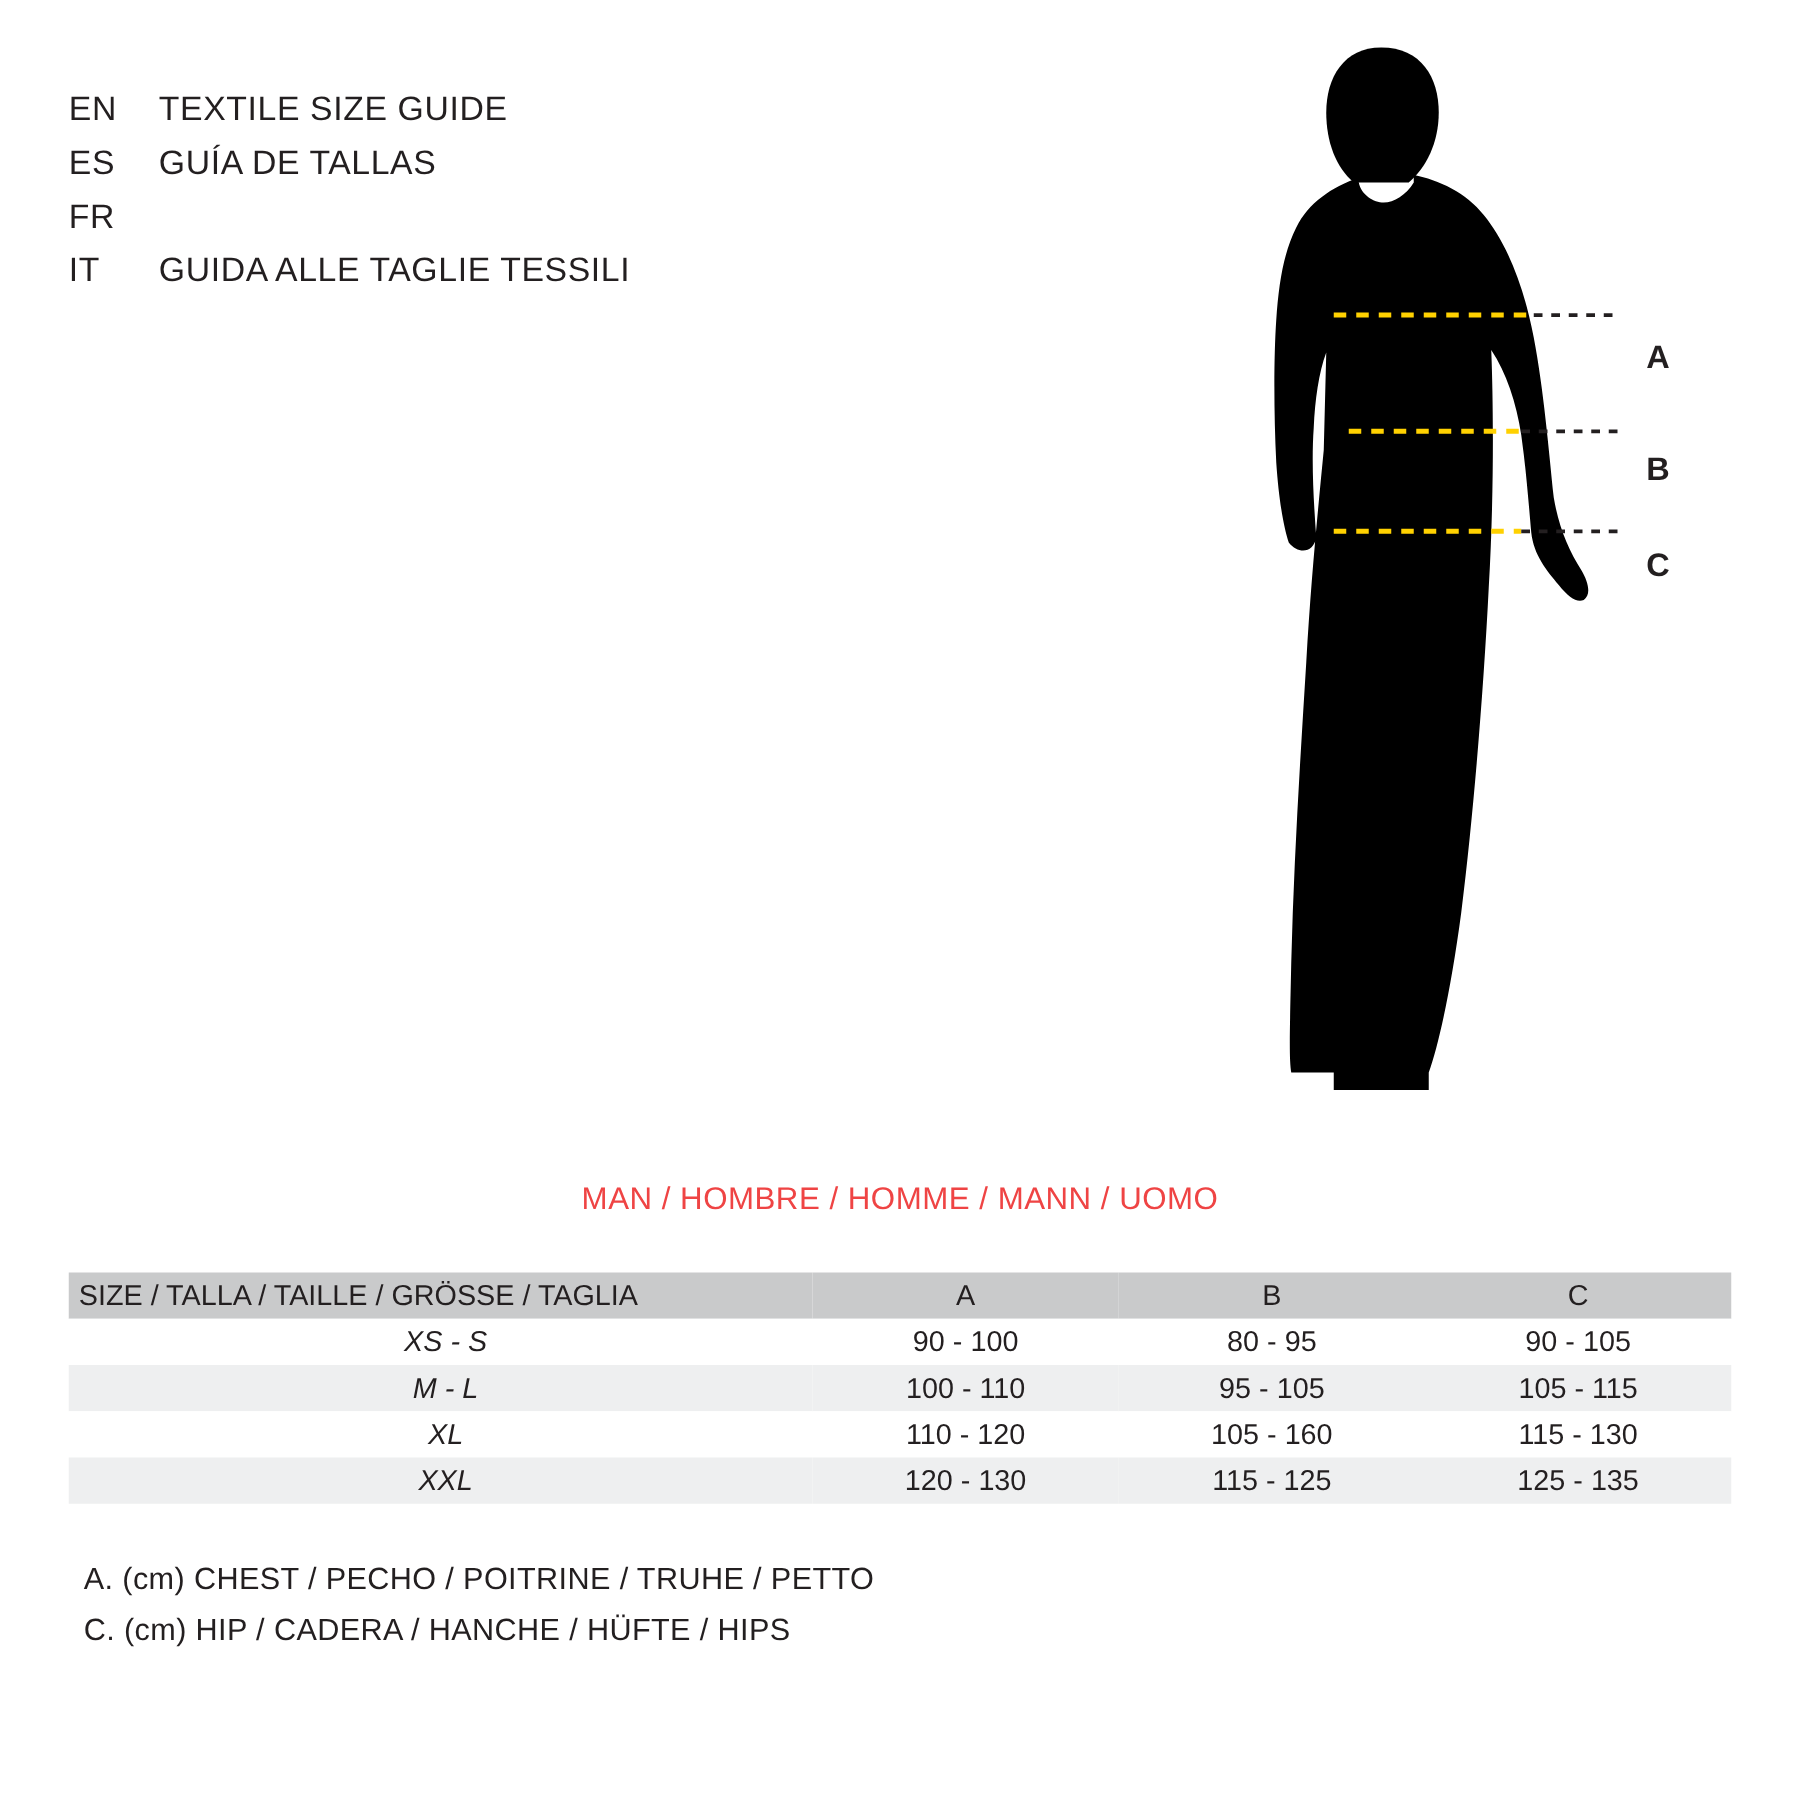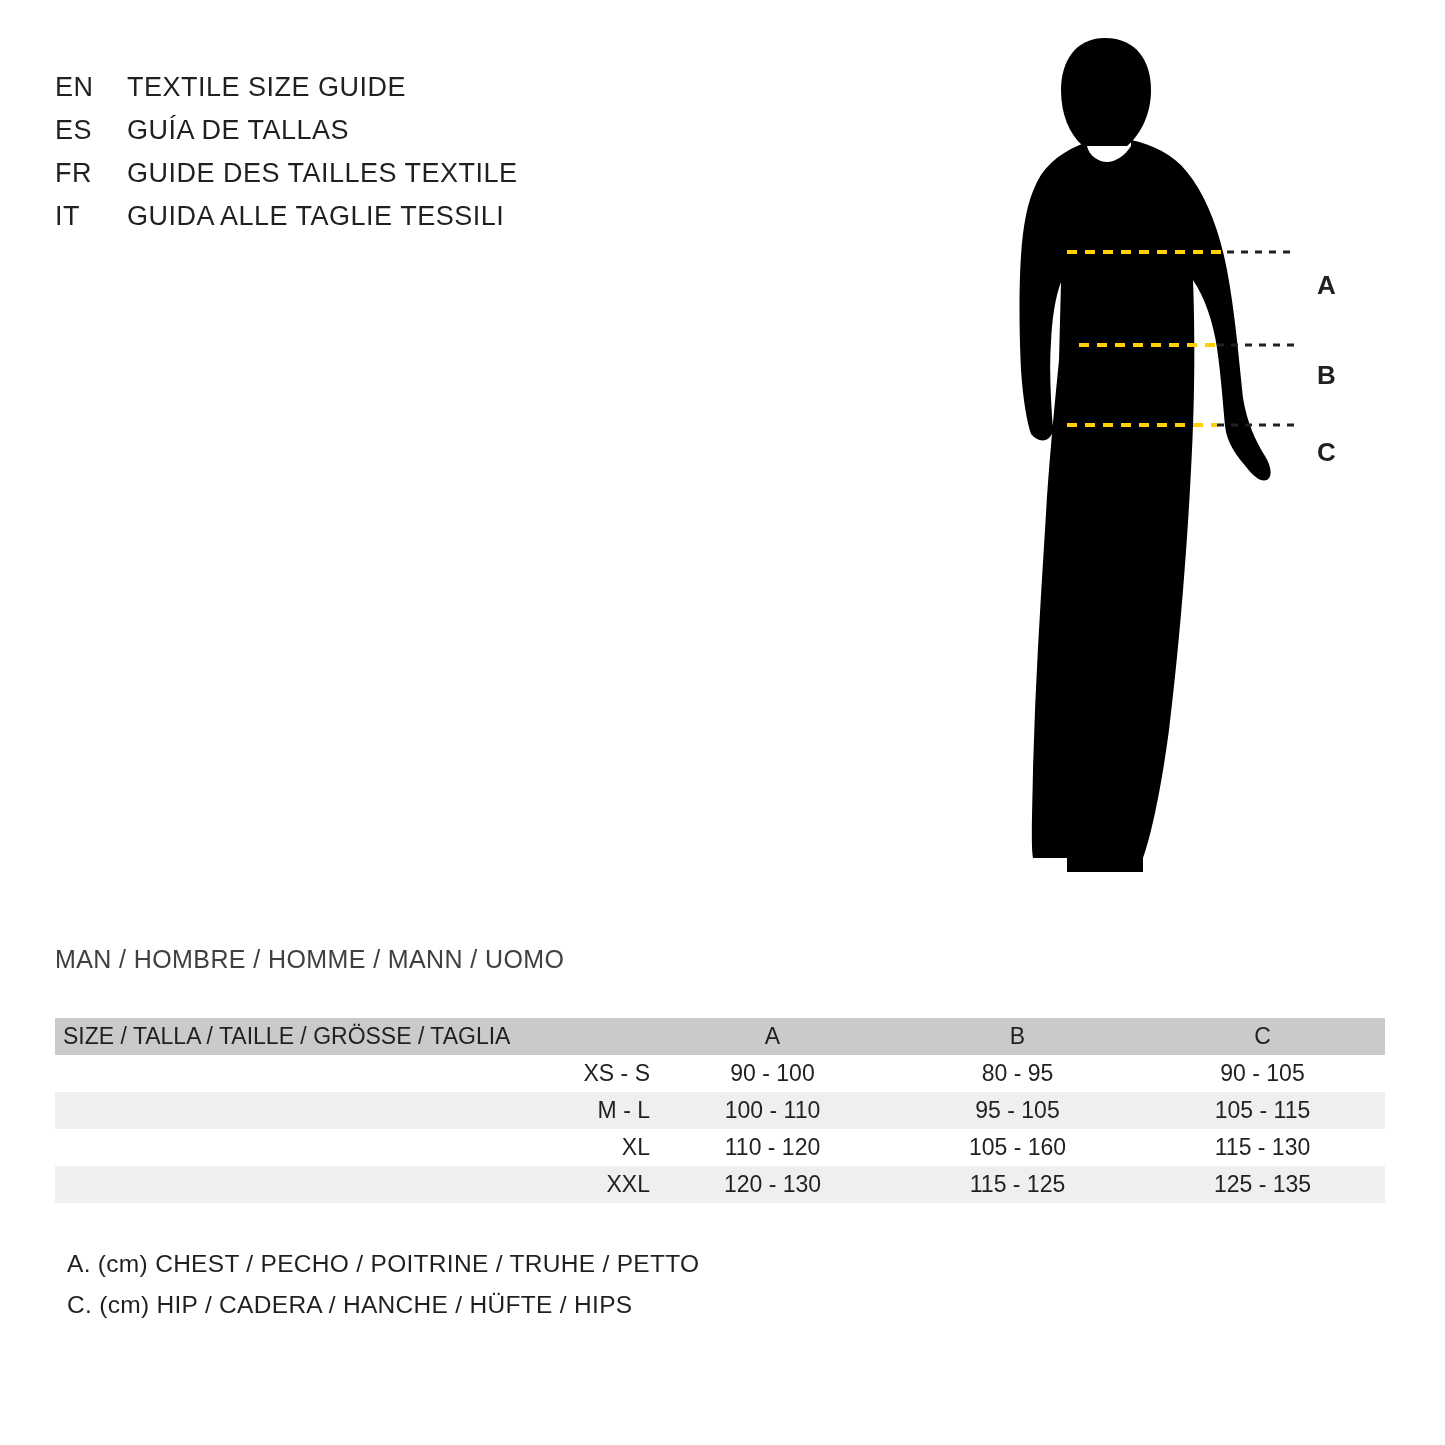--- a/index.html
+++ b/index.html
@@ -79,21 +79,22 @@
   .table-section {
     position: absolute;
     left: 55px;
     top: 945px;
     width: 1330px;
   }
   .table-caption {
     font-size: 25px;
     letter-spacing: 0.4px;
     margin-bottom: 28px;
-    color: #404040;
+    color: #ef4444;
+    text-align: center;
   }
   table.size-table {
     border-collapse: collapse;
     width: 1330px;
     table-layout: fixed;
     margin-top: 44px;
   }
   table.size-table th,
   table.size-table td {
     font-size: 23px;
@@ -113,22 +114,23 @@
   thead th.col-m {
     text-align: center;
   }
   tbody tr.odd td {
     background: #ffffff;
   }
   tbody tr.even td {
     background: #eeeff0;
   }
   tbody td.col-size {
-    text-align: right;
+    text-align: center;
     padding-left: 8px;
+    font-style: italic;
   }
   tbody td.col-m {
     text-align: center;
   }
 
   
   .legend {
     position: absolute;
     left: 55px;
     top: 1243px;
@@ -152,21 +154,20 @@
     <div class="lang-row">
       <span class="lang-code">EN</span>
       <span class="lang-text">TEXTILE SIZE GUIDE</span>
     </div>
     <div class="lang-row">
       <span class="lang-code">ES</span>
       <span class="lang-text">GUÍA DE TALLAS</span>
     </div>
     <div class="lang-row">
       <span class="lang-code">FR</span>
-      <span class="lang-text">GUIDE DES TAILLES TEXTILE</span>
     </div>
     <div class="lang-row">
       <span class="lang-code">IT</span>
       <span class="lang-text">GUIDA ALLE TAGLIE TESSILI</span>
     </div>
   </div>
 
 
   <div class="figure-wrap">
     <svg class="figure-svg" width="420" height="880" viewBox="0 0 420 880">

